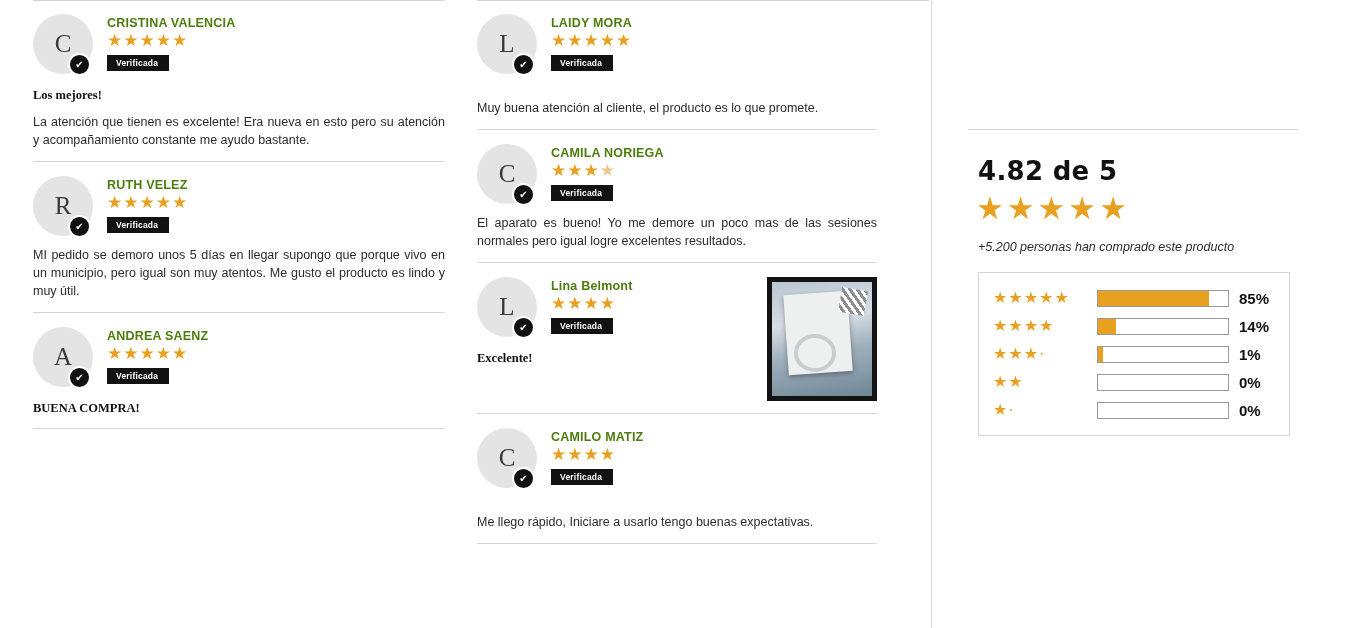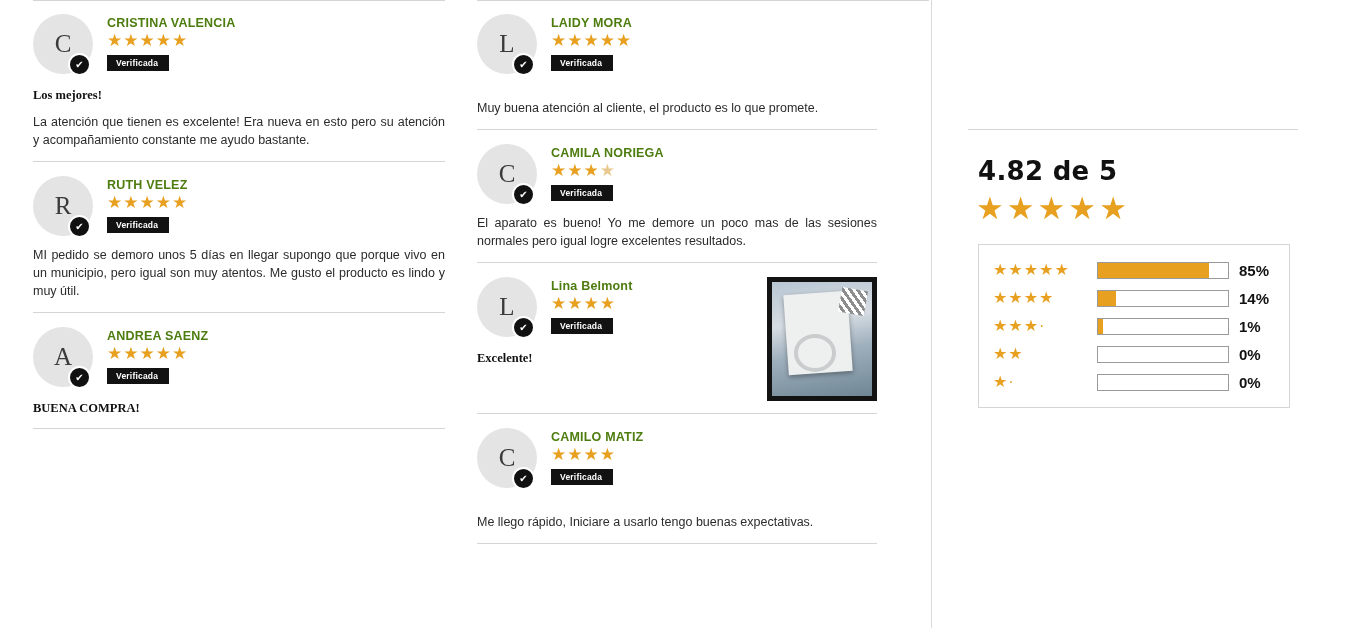--- a/index.html
+++ b/index.html
@@ -405,20 +405,21 @@
     </div>
 
   </div>
 
   <div class="col-sep"></div>
 
   <div class="col-right">
     <div class="summary-top-rule"></div>
     <div class="score">4.82 de 5</div>
     <div class="score-stars">★★★★★</div>
+    <div class="bought">+5.200 personas han comprado este producto</div>
 
     <div class="hist-box">
       <div class="hist-row">
         <div class="hist-stars">★★★★★</div>
         <div class="hist-bar">
           <div class="hist-fill" style="width:85%"></div>
         </div>
         <div class="hist-pct">85%</div>
       </div>
       <div class="hist-row">

